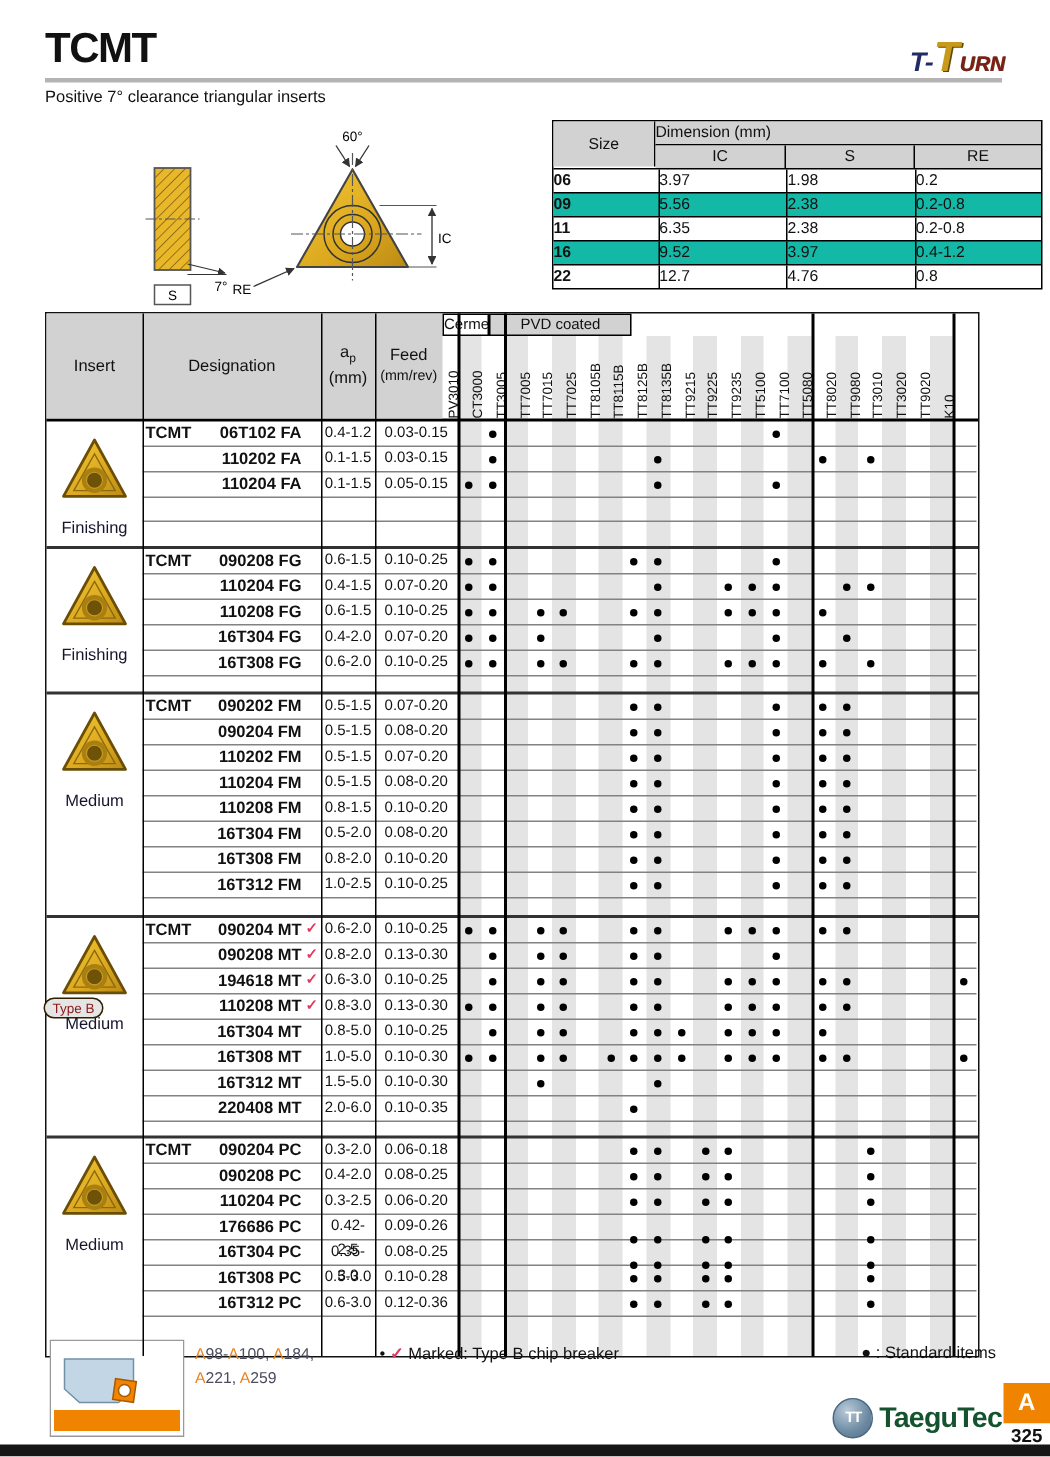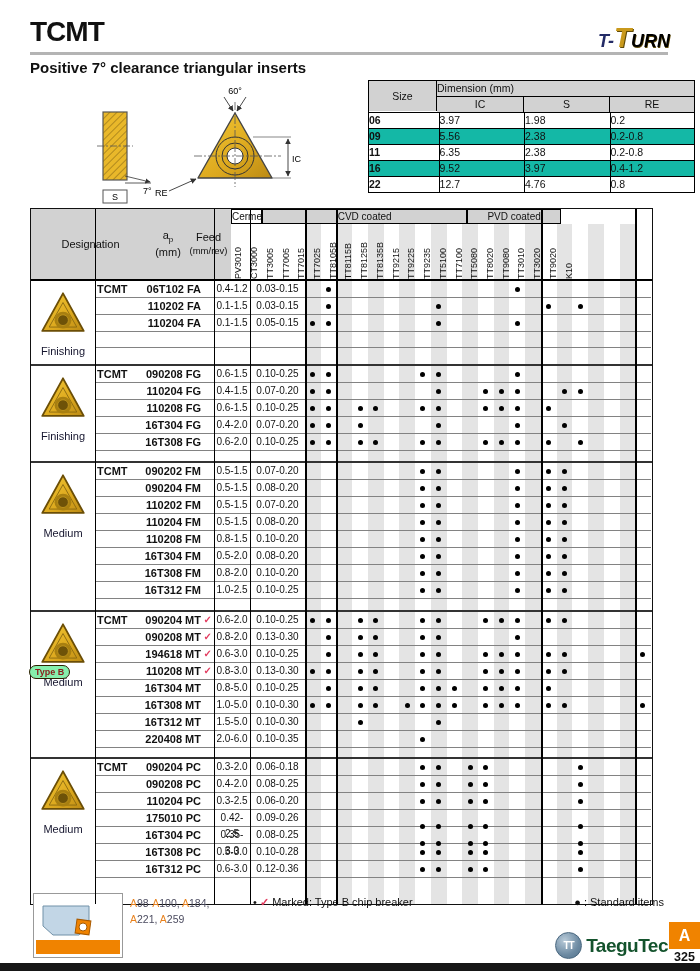--- a/index.html
+++ b/index.html
@@ -6,22 +6,22 @@
   body{width:700px;height:971px;position:relative;background:#fff;color:#111;
        font-family:"Liberation Sans",sans-serif;overflow:hidden}
   .abs{position:absolute}
 
   
   #title{left:30px;top:16px;font-size:28px;font-weight:800;letter-spacing:-1px}
   #hrule{left:30px;top:52px;width:638px;height:3px;background:#b4b4b4}
   #logo{right:30px;top:22px;font-style:italic;font-weight:800;white-space:nowrap}
   #logo .lp{font-size:18px;color:#232b66}
   #logo .lg{font-size:28px;color:#c9991c;text-shadow:1px 1px 0 #5f4a08}
-  #logo .lr{font-size:18px;color:#000000;text-shadow:.5px .5px 0 #5f4a08}
-  #subtitle{left:30px;top:59px;font-size:15px;font-weight:700}
+  #logo .lr{font-size:14px;color:#7f1d1d;text-shadow:.5px .5px 0 #5f4a08}
+  #subtitle{left:30px;top:59px;font-size:11px;font-weight:400}
 
   
   #size-table{left:368px;top:80px;width:327px;border:1.5px solid #000;font-size:10.5px;box-sizing:border-box}
   .st-flex{display:flex}
   .st-sizehead{width:70px;height:30px;background:#d2d2d2;display:flex;align-items:center;justify-content:center;border-right:1px solid #000;box-sizing:border-box}
   .st-dim{height:15px;line-height:15px;background:#d2d2d2;border-bottom:1px solid #000}
   .st-sub{display:flex;height:15px;background:#d2d2d2}
   .st-sub div{line-height:15px;text-align:center;box-sizing:border-box}
   .st-sub div+div{border-left:1px solid #000}
   .st-ic,.st-s{width:86px}.st-re{width:85px}
@@ -52,21 +52,21 @@
   .gg.none{border:none;background:transparent}
   .h-labels{flex:1;display:grid;grid-template-columns:repeat(22,1fr)}
   .vcell{display:flex;align-items:flex-end;justify-content:center;overflow:hidden}
   .vtext{writing-mode:vertical-rl;transform:rotate(180deg);font-size:9px;line-height:1;padding-bottom:2px;white-space:nowrap}
 
   #mt-body{position:relative;z-index:1}
   .group{display:flex;border-bottom:2px solid #333}
   .group:last-child{border-bottom:none}
   .g-insert{width:64px;position:relative;display:flex;flex-direction:column;align-items:center;padding-top:10px;box-sizing:border-box}
   .g-label{font-size:11px;margin-top:7px;color:#15152e}
-  .pill{position:absolute;left:-2px;top:53px;background:#86efac;border:1.5px solid #2d2000;border-radius:8px;font-size:9px;font-weight:700;color:#8b1a1a;padding:1px 5px;white-space:nowrap;z-index:4}
+  .pill{position:absolute;left:-2px;top:53px;background:#e5e5e5;border:1.5px solid #2d2000;border-radius:8px;font-size:9px;font-weight:400;color:#8b1a1a;padding:1px 5px;white-space:nowrap;z-index:4}
   .g-rows{width:556px}
   .drow{display:grid;grid-template-columns:119px 36px 55px repeat(22,15.727px);height:17px;border-bottom:1px solid #828282;box-sizing:border-box}
   .frow{box-sizing:border-box}
   .frow.fline{border-bottom:1px solid #828282}
   .c-desig{position:relative;font-weight:700;font-size:11px;line-height:16px;white-space:nowrap}
   .c-prefix{position:absolute;left:2px}
   .c-name{position:absolute;right:13px}
   .c-check{position:absolute;right:2px;color:#e23a5e;font-size:10px;font-weight:700}
   .c-ap,.c-feed{font-size:10px;text-align:center;line-height:16px}
   .c-grade{display:flex;align-items:center;justify-content:center}
@@ -204,33 +204,33 @@
       <div></div>
       <div class="band"></div>
       <div></div>
       <div class="band"></div>
       <div></div>
       <div class="band"></div>
       <div></div>
     </div>
 
   <div id="mt-header">
+    <div class="h-cell h-insert">Insert</div>
     <div class="h-cell h-desig">Designation</div>
     <div class="h-cell h-ap">
       <div><span>a</span><sub style="font-size:8px">p</sub></div>
       <div>(mm)</div>
     </div>
     <div class="h-cell h-feed">
       <div>Feed</div>
       <div style="font-size:9.5px">(mm/rev)</div>
     </div>
     <div class="h-grades">
       <div class="h-groupband">
           <div class="gg white" style="width: 31.4545px;">Cermet</div>
-          <div class="gg gray" style="width: 204.455px;">CVD coated</div>
           <div class="gg gray" style="width: 94.3636px;">PVD coated</div>
           <div class="gg none" style="width: 15.7273px;"></div>
         </div>
       <div class="h-labels">
           <div class="vcell">
             <div class="vtext">PV3010</div>
           </div>
           <div class="vcell">
             <div class="vtext">CT3000</div>
           </div>
@@ -1512,21 +1512,21 @@
             <div class="c-grade">
               <span class="dot"></span>
             </div>
             <div class="c-grade"></div>
             <div class="c-grade"></div>
             <div class="c-grade"></div>
             <div class="c-grade"></div>
           </div>
           <div class="drow">
             <div class="c-desig">
-              <span class="c-name">175010 PC</span>
+              <span class="c-name">176686 PC</span>
             </div>
             <div class="c-ap">0.42-2.5</div>
             <div class="c-feed">0.09-0.26</div>
             <div class="c-grade"></div>
             <div class="c-grade"></div>
             <div class="c-grade"></div>
             <div class="c-grade"></div>
             <div class="c-grade"></div>
             <div class="c-grade"></div>
             <div class="c-grade"></div>

